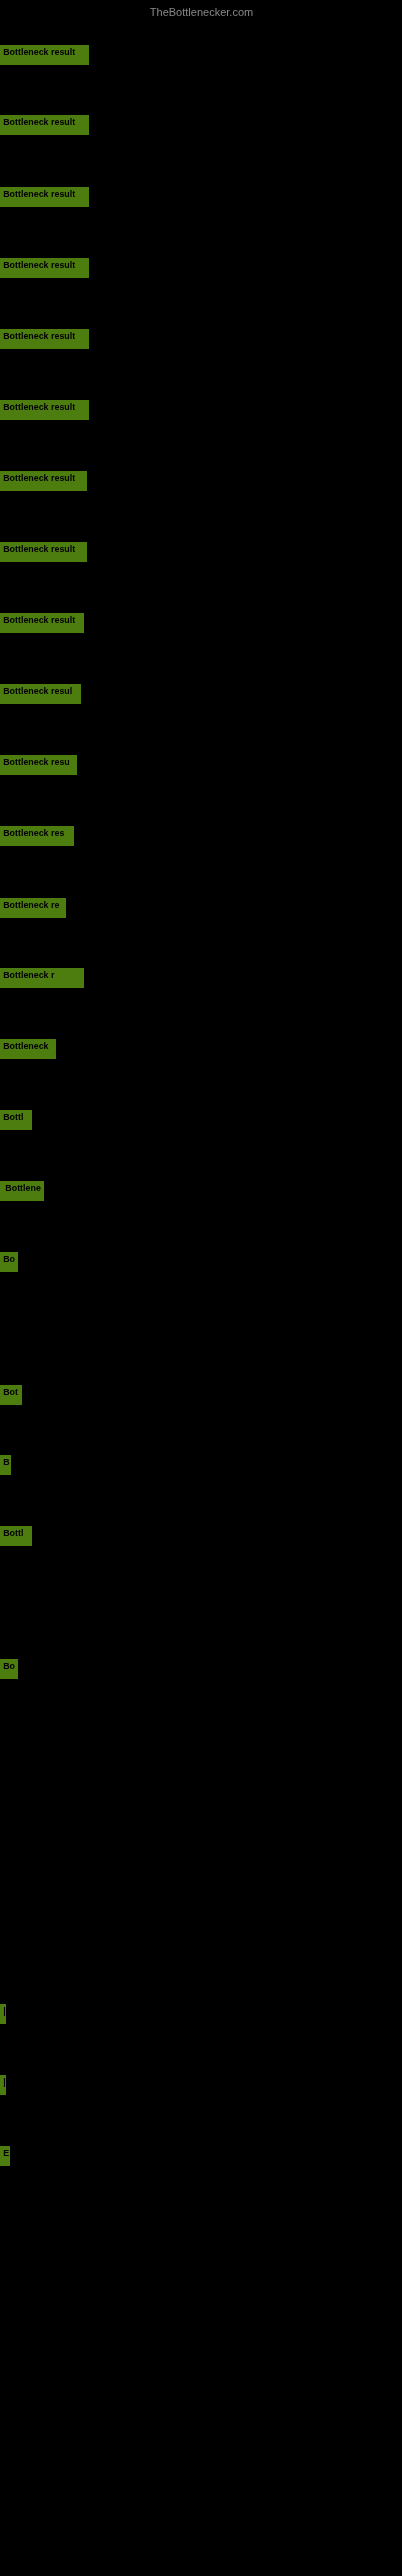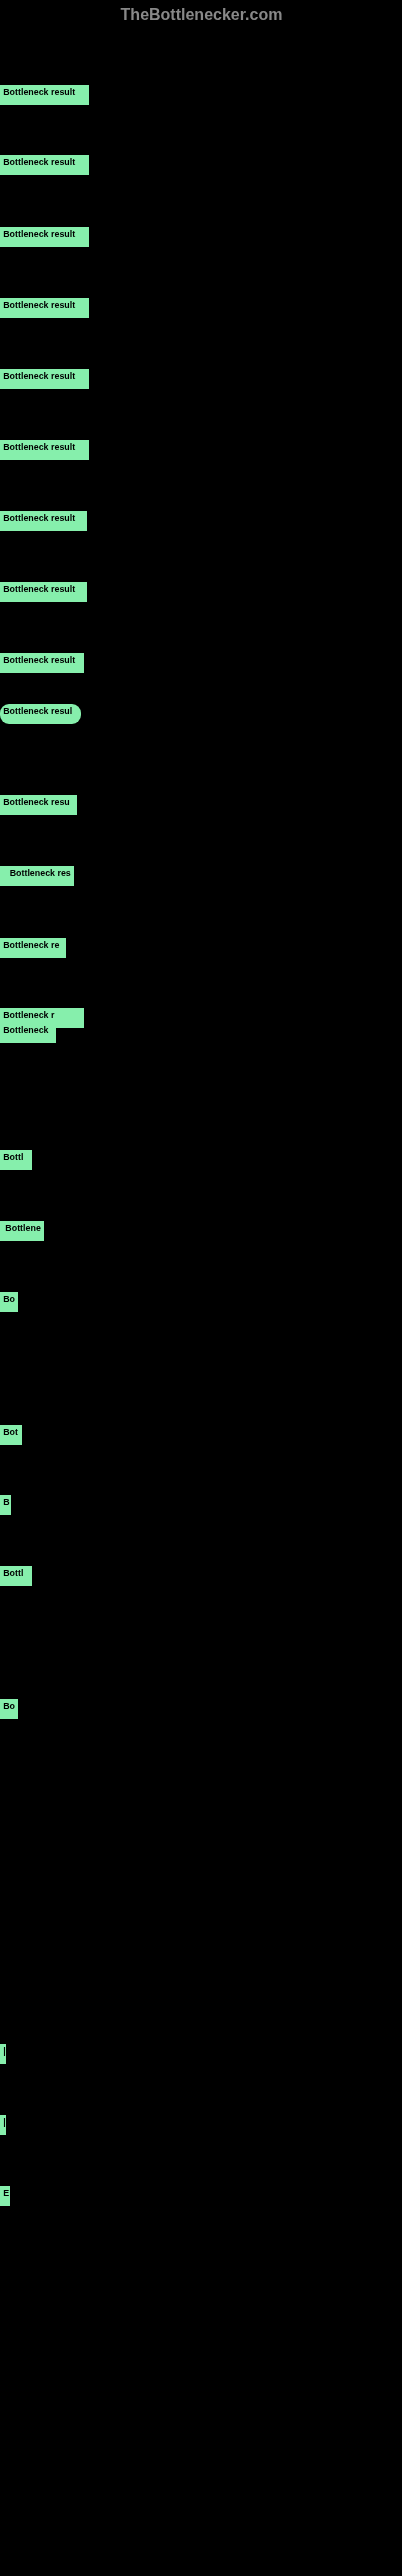--- a/index.html
+++ b/index.html
@@ -14,56 +14,55 @@
       font-family: Arial, sans-serif;
       position: relative;
     }
     .site-title {
       position: absolute;
       top: 6.4px;
       left: 0;
       right: 0;
       text-align: center;
       color: #888888;
-      font-size: 16px;
-      font-weight: bold;
+      font-size: 11px;
+      font-weight: normal;
     }
     .bottleneck-badge {
       position: absolute;
-      background-color: #86efac;
+      background-color: #4d7c0f;
       color: #000000;
       font-size: 8.9px;
       font-weight: bold;
       padding: 1.6px 3.2px;
       white-space: nowrap;
       overflow: hidden;
-      margin-top: 40px;
     }
   </style>
 </head>
 <body>
 
 <div class="site-title">TheBottlenecker.com</div>
 
 <div id="badges-container">
     <div class="bottleneck-badge" style="top: 45px; left: 0px; width: 89px; height: 20px;">Bottleneck result</div>
     <div class="bottleneck-badge" style="top: 115px; left: 0px; width: 89px; height: 20px;">Bottleneck result</div>
     <div class="bottleneck-badge" style="top: 187px; left: 0px; width: 89px; height: 20px;">Bottleneck result</div>
     <div class="bottleneck-badge" style="top: 258px; left: 0px; width: 89px; height: 20px;">Bottleneck result</div>
     <div class="bottleneck-badge" style="top: 329px; left: 0px; width: 89px; height: 20px;">Bottleneck result</div>
     <div class="bottleneck-badge" style="top: 400px; left: 0px; width: 89px; height: 20px;">Bottleneck result</div>
     <div class="bottleneck-badge" style="top: 471px; left: 0px; width: 87px; height: 20px;">Bottleneck result</div>
     <div class="bottleneck-badge" style="top: 542px; left: 0px; width: 87px; height: 20px;">Bottleneck result</div>
     <div class="bottleneck-badge" style="top: 613px; left: 0px; width: 84px; height: 20px;">Bottleneck result</div>
-    <div class="bottleneck-badge" style="top: 664px; left: 0px; width: 81px; height: 20px; border-radius: 9px;">Bottleneck resul</div>
+    <div class="bottleneck-badge" style="top: 684px; left: 0px; width: 81px; height: 20px;">Bottleneck resul</div>
     <div class="bottleneck-badge" style="top: 755px; left: 0px; width: 77px; height: 20px;">Bottleneck resu</div>
-    <div class="bottleneck-badge" style="top: 826px; left: 0px; width: 74px; height: 20px; text-align: right;">Bottleneck res</div>
+    <div class="bottleneck-badge" style="top: 826px; left: 0px; width: 74px; height: 20px;">Bottleneck res</div>
     <div class="bottleneck-badge" style="top: 898px; left: 0px; width: 66px; height: 20px;">Bottleneck re</div>
     <div class="bottleneck-badge" style="top: 968px; left: 0px; width: 84px; height: 20px;">Bottleneck r</div>
-    <div class="bottleneck-badge" style="top: 983px; left: 0px; width: 56px; height: 20px;">Bottleneck</div>
+    <div class="bottleneck-badge" style="top: 1039px; left: 0px; width: 56px; height: 20px;">Bottleneck</div>
     <div class="bottleneck-badge" style="top: 1110px; left: 0px; width: 32px; height: 20px;">Bottl</div>
     <div class="bottleneck-badge" style="top: 1181px; left: 0px; width: 44px; height: 20px; text-align: right;">Bottlene</div>
     <div class="bottleneck-badge" style="top: 1252px; left: 0px; width: 17.7px; height: 20px;">Bo</div>
     <div class="bottleneck-badge" style="top: 1385px; left: 0px; width: 22px; height: 20px;">Bot</div>
     <div class="bottleneck-badge" style="top: 1455px; left: 0px; width: 11.3px; height: 20px;">B</div>
     <div class="bottleneck-badge" style="top: 1526px; left: 0px; width: 32px; height: 20px;">Bottl</div>
     <div class="bottleneck-badge" style="top: 1659px; left: 0px; width: 17.7px; height: 20px;">Bo</div>
     <div class="bottleneck-badge" style="top: 2004px; left: 0px; width: 6.4px; height: 20px;">|</div>
     <div class="bottleneck-badge" style="top: 2075px; left: 0px; width: 6.4px; height: 20px;">|</div>
     <div class="bottleneck-badge" style="top: 2146px; left: 0px; width: 9.7px; height: 20px;">E</div>

